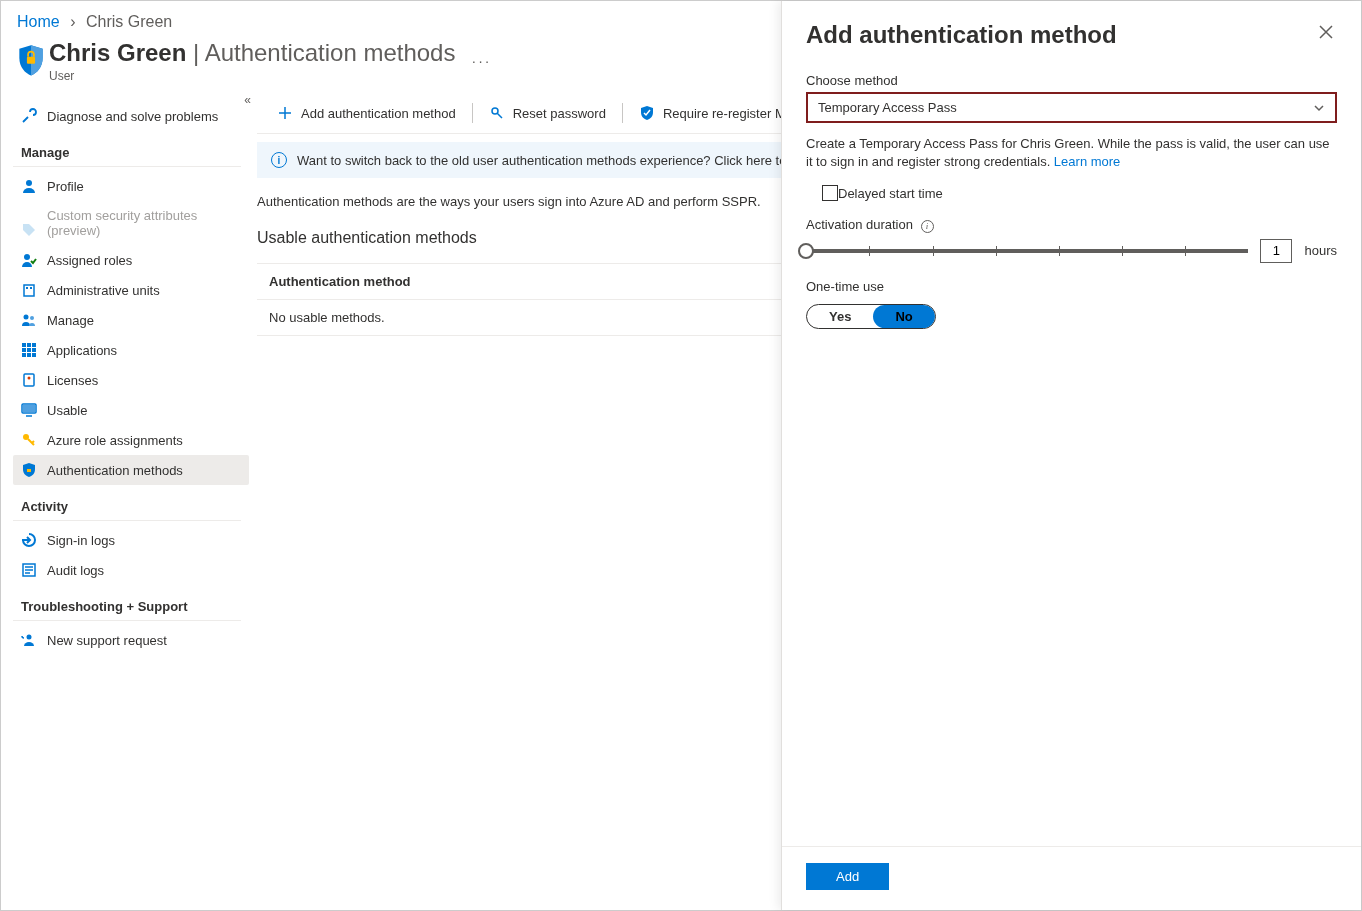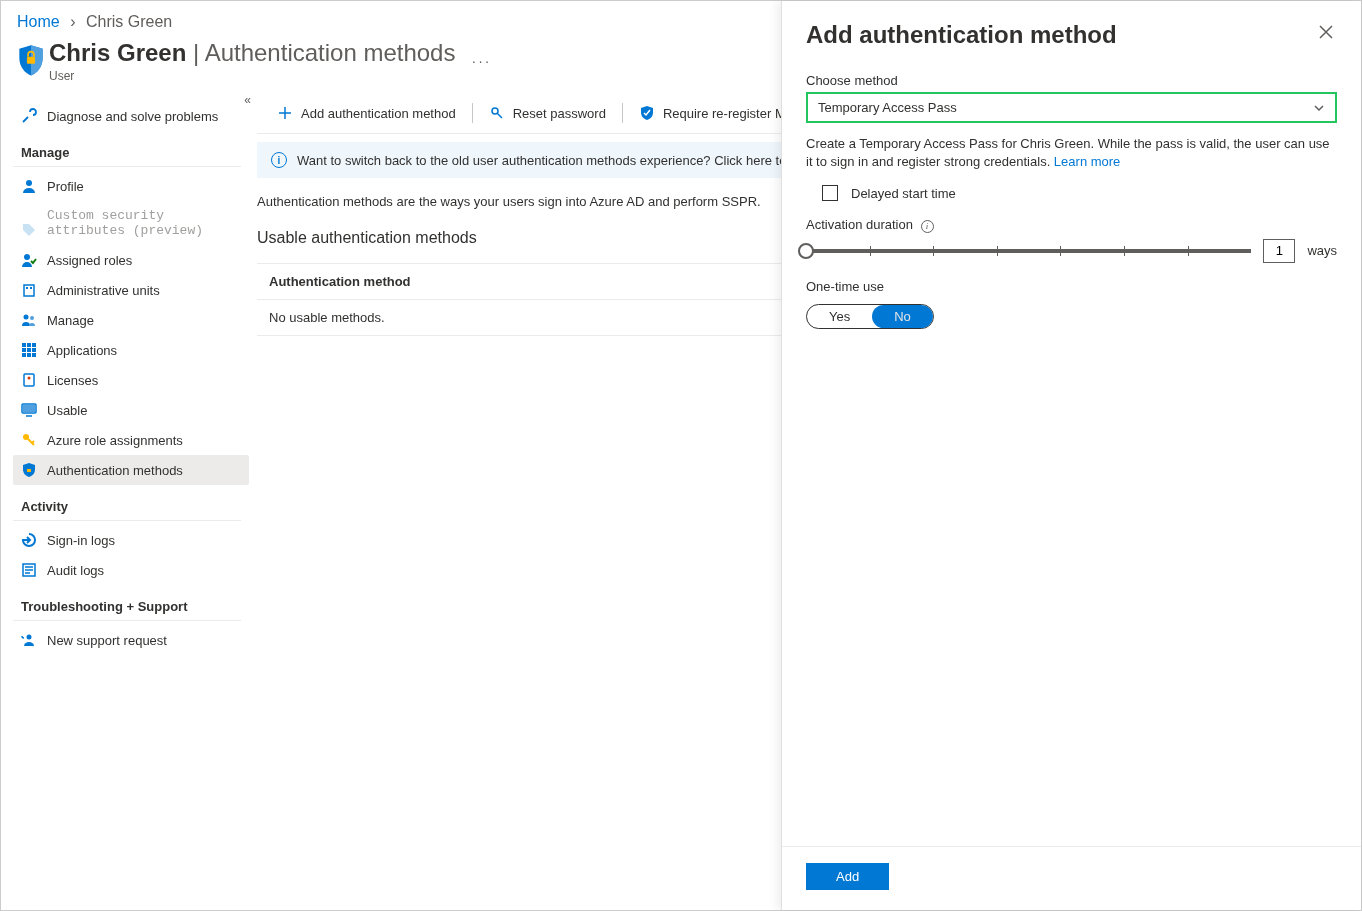--- a/index.html
+++ b/index.html
@@ -31,21 +31,21 @@
 .more-btn { margin-left: 8px; color: #605e5c; font-size: 14px; cursor: pointer; padding: 4px; letter-spacing: 2px; }
 
 
 .body-row { display: flex; flex: 1; min-height: 0; }
 
 
 .sidebar { width: 256px; flex-shrink: 0; padding: 8px 0 8px 12px; position: relative; }
 .collapse-btn { position: absolute; top: 0; right: 6px; color: #605e5c; cursor: pointer; font-size: 12px; }
 .side-link { display: flex; align-items: flex-end; gap: 10px; padding: 7px 12px 7px 8px; cursor: pointer; color: #323130; border-radius: 2px; margin-right: 8px; }
 .side-link.selected { background: #edebe9; }
-.side-link.disabled { color: #a19f9d; cursor: default; font-family: Liberation Mono, monospace; }
+.side-link.disabled { color: #a19f9d; cursor: default; }
 .side-link .icn { width: 16px; height: 16px; display: flex; align-items: center; justify-content: center; flex-shrink: 0; }
 .side-section { font-size: 13px; font-weight: 600; padding: 14px 8px 6px; border-bottom: 1px solid #edebe9; margin-right: 16px; margin-bottom: 4px; }
 
 
 .main { flex: 1; padding: 0; min-width: 0; overflow: hidden; }
 .toolbar { display: flex; align-items: center; gap: 0; padding: 6px 8px; border-bottom: 1px solid #edebe9; }
 .toolbar-btn { display: flex; align-items: center; gap: 8px; padding: 6px 12px; cursor: pointer; color: #323130; font-size: 13px; }
 .toolbar-btn .icn { color: #0078d4; width: 16px; height: 16px; display: flex; align-items: center; justify-content: center; }
 .toolbar-sep { width: 1px; height: 20px; background: #c8c6c4; margin: 0 4px; }
 .info-banner { background: #eff6fc; margin: 8px 12px 16px 0; padding: 10px 14px; display: flex; align-items: center; gap: 10px; font-size: 13px; color: #323130; }
@@ -65,39 +65,39 @@
   border-left: 1px solid #e1dfdd;
   box-shadow: -3px 0 10px rgba(0,0,0,0.08);
   display: flex; flex-direction: column;
 }
 .panel-hdr { display: flex; align-items: flex-start; justify-content: space-between; padding: 20px 24px 16px; }
 .panel-title { font-size: 24px; font-weight: 600; }
 .panel-close { cursor: pointer; color: #605e5c; font-size: 16px; padding: 4px; }
 .panel-body { padding: 0 24px; flex: 1; overflow-y: auto; font-size: 13px; }
 .field-label { font-size: 13px; color: #323130; margin-bottom: 4px; margin-top: 8px; }
 .dropdown {
-  width: 100%; border: 2px solid #22c55e; padding: 6px 10px;
+  width: 100%; border: 2px solid #7f1d1d; padding: 6px 10px;
   display: flex; justify-content: space-between; align-items: center;
   cursor: pointer; background: #fff; font-size: 13px;
 }
 .dropdown .chev { color: #605e5c; }
 .help-text { margin-top: 12px; font-size: 13px; line-height: 1.4; }
 .help-text a { color: #0078d4; text-decoration: none; cursor: pointer; }
-.check-row { display: flex; align-items: center; gap: 13px; margin-top: 14px; padding-left: 16px; }
+.check-row { display: flex; align-items: center; gap: 0; margin-top: 14px; padding-left: 16px; }
 .check-box { width: 16px; height: 16px; border: 1px solid #323130; cursor: pointer; }
 .slider-row { display: flex; align-items: center; gap: 12px; margin-top: 6px; }
 .slider-track { flex: 1; position: relative; height: 24px; display: flex; align-items: center; }
 .slider-bar { height: 4px; width: 100%; background: #605e5c; position: relative; }
 .slider-ticks { position: absolute; width: 100%; height: 10px; top: 50%; transform: translateY(-50%); }
 .slider-tick { position: absolute; width: 1px; height: 10px; background: #605e5c; }
 .slider-thumb { position: absolute; left: 0; top: 50%; transform: translate(-50%, -50%); width: 16px; height: 16px; border-radius: 50%; background: #fff; border: 2px solid #605e5c; cursor: pointer; }
 .num-input { width: 32px; height: 24px; border: 1px solid #605e5c; text-align: center; font-size: 13px; }
 .toggle-pill { display: inline-flex; border: 1px solid #323130; border-radius: 14px; overflow: hidden; margin-top: 6px; cursor: pointer; }
-.toggle-opt { padding: 4px 22px; font-size: 13px; }
-.toggle-opt.active { background: #0078d4; color: #e5e5e5; border-radius: 14px; text-align: right; }
+.toggle-opt { padding: 4px 22px; font-size: 13px; font-weight: bold; }
+.toggle-opt.active { background: #0078d4; color: #000000; border-radius: 14px; text-align: right; }
 .info-i { display: inline-flex; width: 13px; height: 13px; border: 1px solid #605e5c; border-radius: 50%; align-items: center; justify-content: center; font-size: 9px; color: #605e5c; margin-left: 4px; font-style: italic; font-family: serif; }
 .panel-footer { padding: 16px 24px 20px; border-top: 1px solid #edebe9; }
 .primary-btn { background: #0078d4; color: #fff; border: none; padding: 6px 30px; font-size: 13px; cursor: pointer; }
 
 svg { display: block; }
 </style>
 </head>
 <body>
 
 <div class="page">
@@ -377,21 +377,21 @@
           <div class="slider-tick" style="left:14.3%"></div>
           <div class="slider-tick" style="left:28.6%"></div>
           <div class="slider-tick" style="left:42.9%"></div>
           <div class="slider-tick" style="left:57.1%"></div>
           <div class="slider-tick" style="left:71.4%"></div>
           <div class="slider-tick" style="left:85.7%"></div>
         </div>
         <div class="slider-thumb"></div>
       </div>
       <input class="num-input" value="1" style="">
-      <span>ways</span>
+      <span>hours</span>
     </div>
 
     <div class="field-label" style="margin-top:16px">One-time use</div>
     <div class="toggle-pill">
       <div class="toggle-opt">Yes</div>
       <div class="toggle-opt active">No</div>
     </div>
   </div>
   <div class="panel-footer">
     <button class="primary-btn">Add</button>

